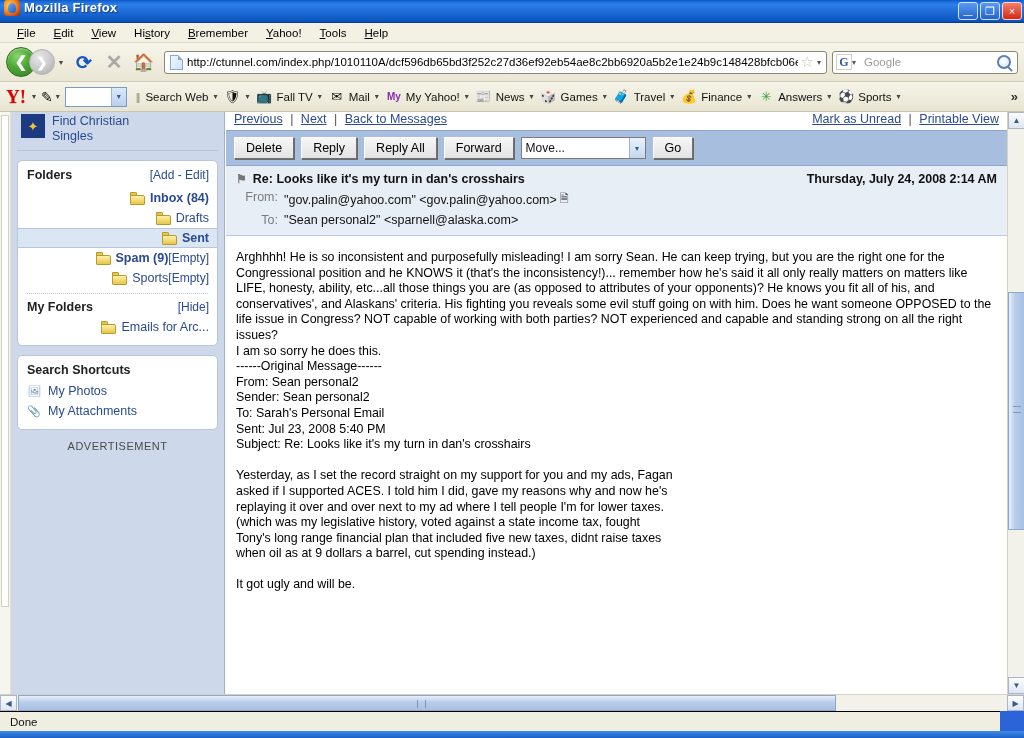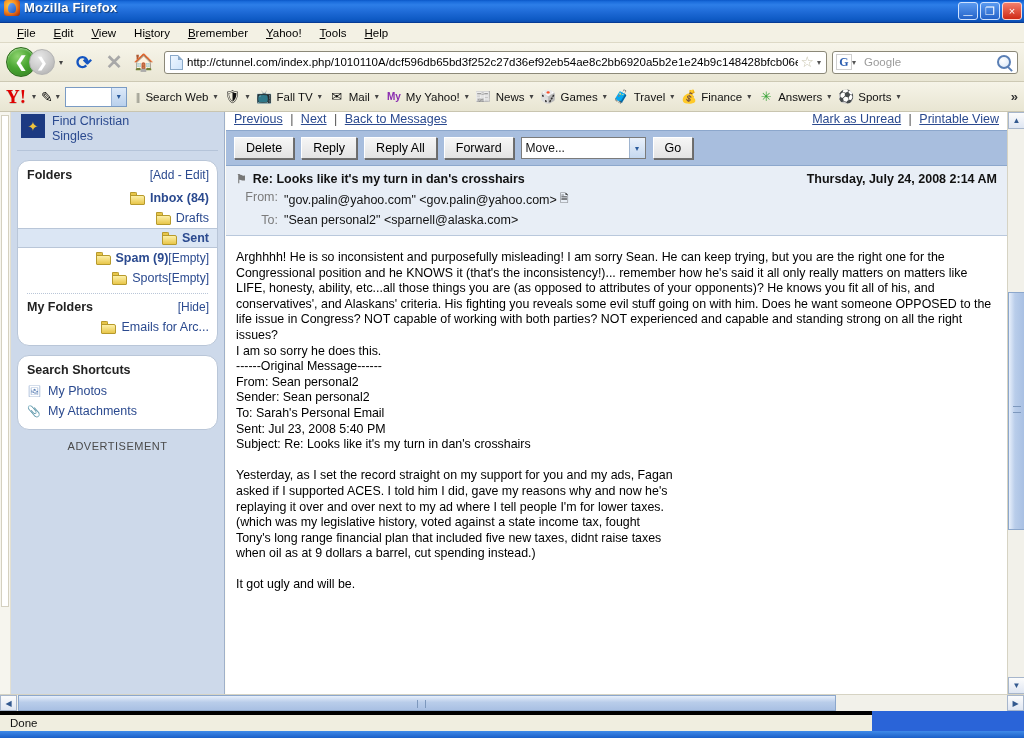--- a/index.html
+++ b/index.html
@@ -194,21 +194,21 @@
     border-bottom: 1px solid #b5c4d9;
   }
   .fcs-img {
     width: 24px; height: 24px; flex: none; background: #1c3a82;
     display: flex; align-items: center; justify-content: center;
     color: #f0c33c; font-size: 13px;
   }
   .fcs-text { font-size: 12.5px; color: #2b4a8f; line-height: 15px; cursor: pointer; }
 
   .panel {
-    background: #ffffff; border: 1px solid #b9c6d8; border-radius: 12px;
+    background: #ffffff; border: 1px solid #b9c6d8; border-radius: 5px;
     margin-top: 9px; padding: 6px 0 8px 0;
   }
   .panel-head {
     display: flex; justify-content: space-between; align-items: center;
     padding: 1px 8px 6px 9px;
   }
   .panel-title { font-size: 12.5px; font-weight: bold; color: #222; }
   .panel-link { font-size: 12px; color: #2b4a8f; cursor: pointer; }
   .frow {
     display: flex; align-items: center; justify-content: flex-end;
@@ -372,22 +372,22 @@
   .hs-thumb {
     position: absolute; left: 18px; top: 0; width: 818px; height: 16px;
     background: linear-gradient(to bottom, #e7effb, #b9cdea 45%, #a9c0e3);
     border: 1px solid #8ca7cc; cursor: pointer;
   }
   .hs-thumb .grip { position: absolute; left: 398px; top: 4px; width: 9px; height: 8px;
     border-left: 1px solid #7d98bd; border-right: 1px solid #7d98bd; }
 
   
   .statusbar {
-    position: absolute; left: 0; top: 711px; width: 872px; height: 20px;
-    background: #f0eee0; border-top: 4px solid #000000;
+    position: absolute; left: 0; top: 711px; width: 1000px; height: 20px;
+    background: #f0eee0; border-top: 1px solid #000000;
     display: flex; align-items: center; padding-left: 10px;
     font-size: 11.5px; color: #111;
   }
   .taskbar {
     position: absolute; left: 0; top: 731px; width: 1024px; height: 7px;
     background: linear-gradient(to bottom, #3f8ae8, #1b5fc8);
   }
 </style>
 </head>
 <body>

